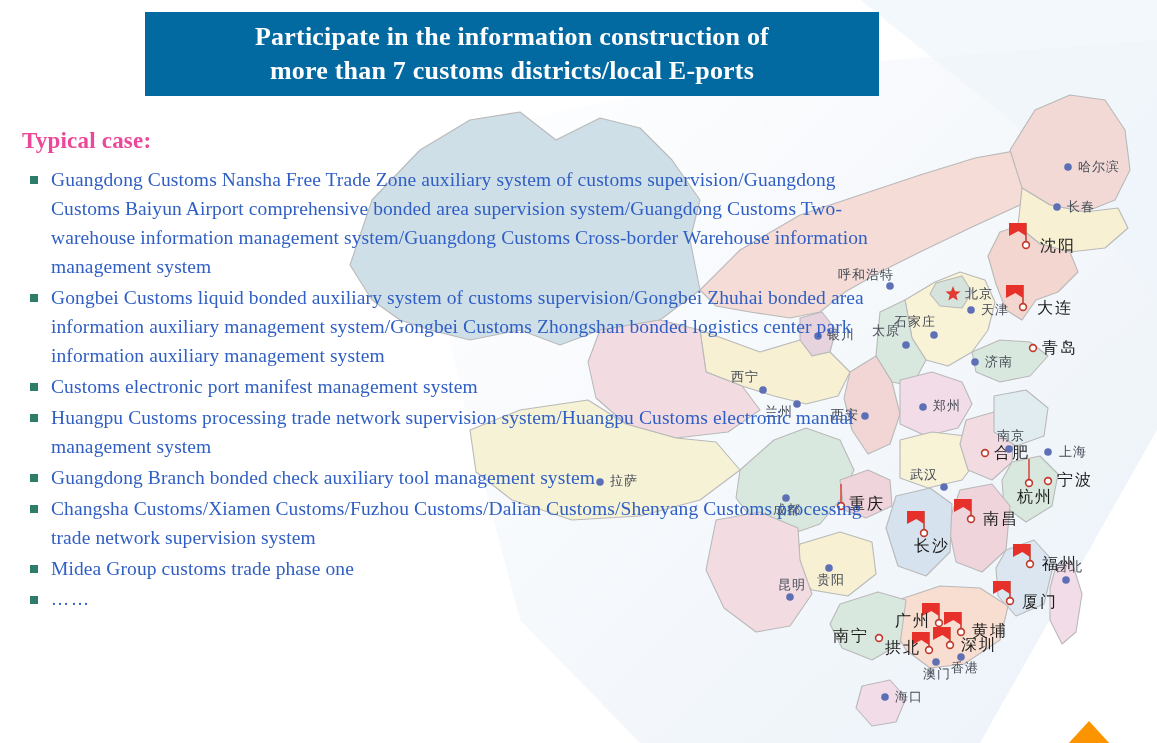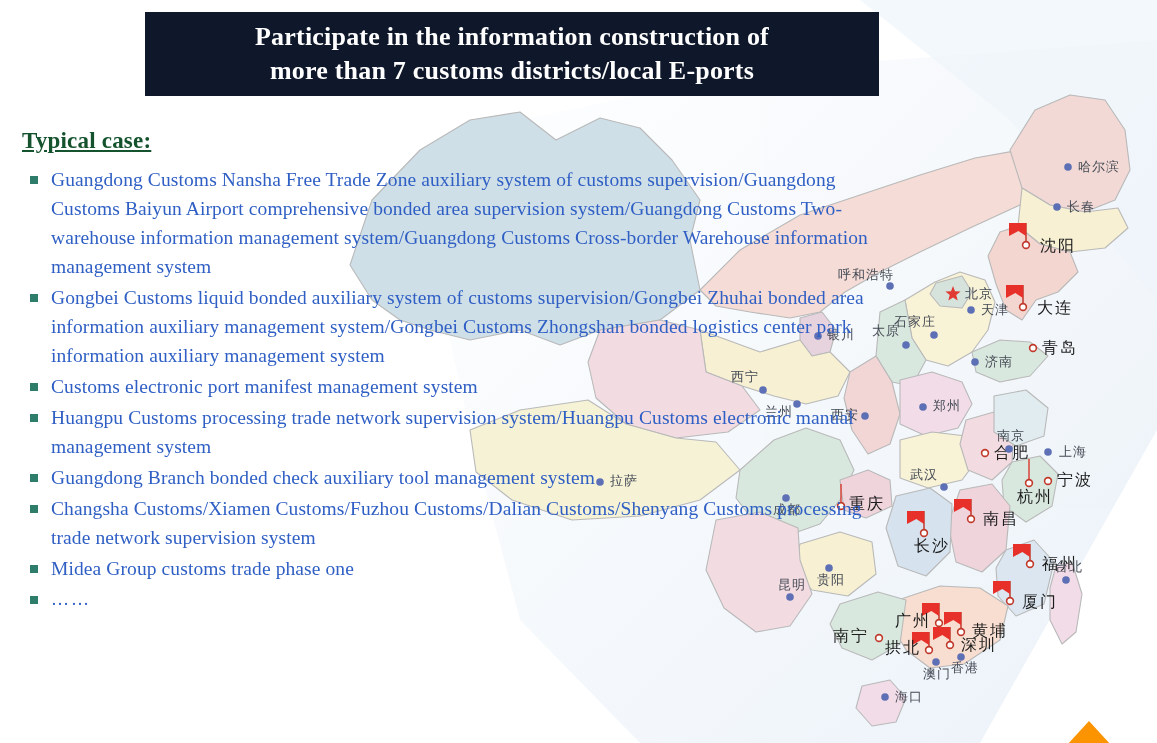--- a/index.html
+++ b/index.html
@@ -41,21 +41,21 @@
   .map-city-label.capital {
     font-size: 13px;
     fill: #444a55;
   }
 
   
   #title-banner {
     position: absolute;
     left: 145px; top: 12px;
     width: 734px; height: 84px;
-    background: #0f172a;
+    background: #0369a1;
     z-index: 3;
     display: flex;
     align-items: center;
     justify-content: center;
   }
   #title-text {
     color: #ffffff;
     font-family: "Liberation Serif", serif;
     font-weight: bold;
     font-size: 26px;
@@ -67,26 +67,25 @@
 
   
   #content {
     position: absolute;
     left: 0; top: 104px;
     width: 900px;
     z-index: 3;
   }
   #typical-case-heading {
     margin: 24px 0 6px 22px;
-    color: #14532d;
+    color: #ec4899;
     font-family: "Liberation Serif", serif;
     font-weight: bold;
     font-size: 23px;
     letter-spacing: 0.2px;
-    text-decoration: underline;
   }
   #bullet-list {
     list-style: none;
     margin: 11px;
     padding: 0 0 0 16px;
   }
   .bullet-item {
     position: relative;
     padding-left: 24px;
     margin-bottom: 2px;

